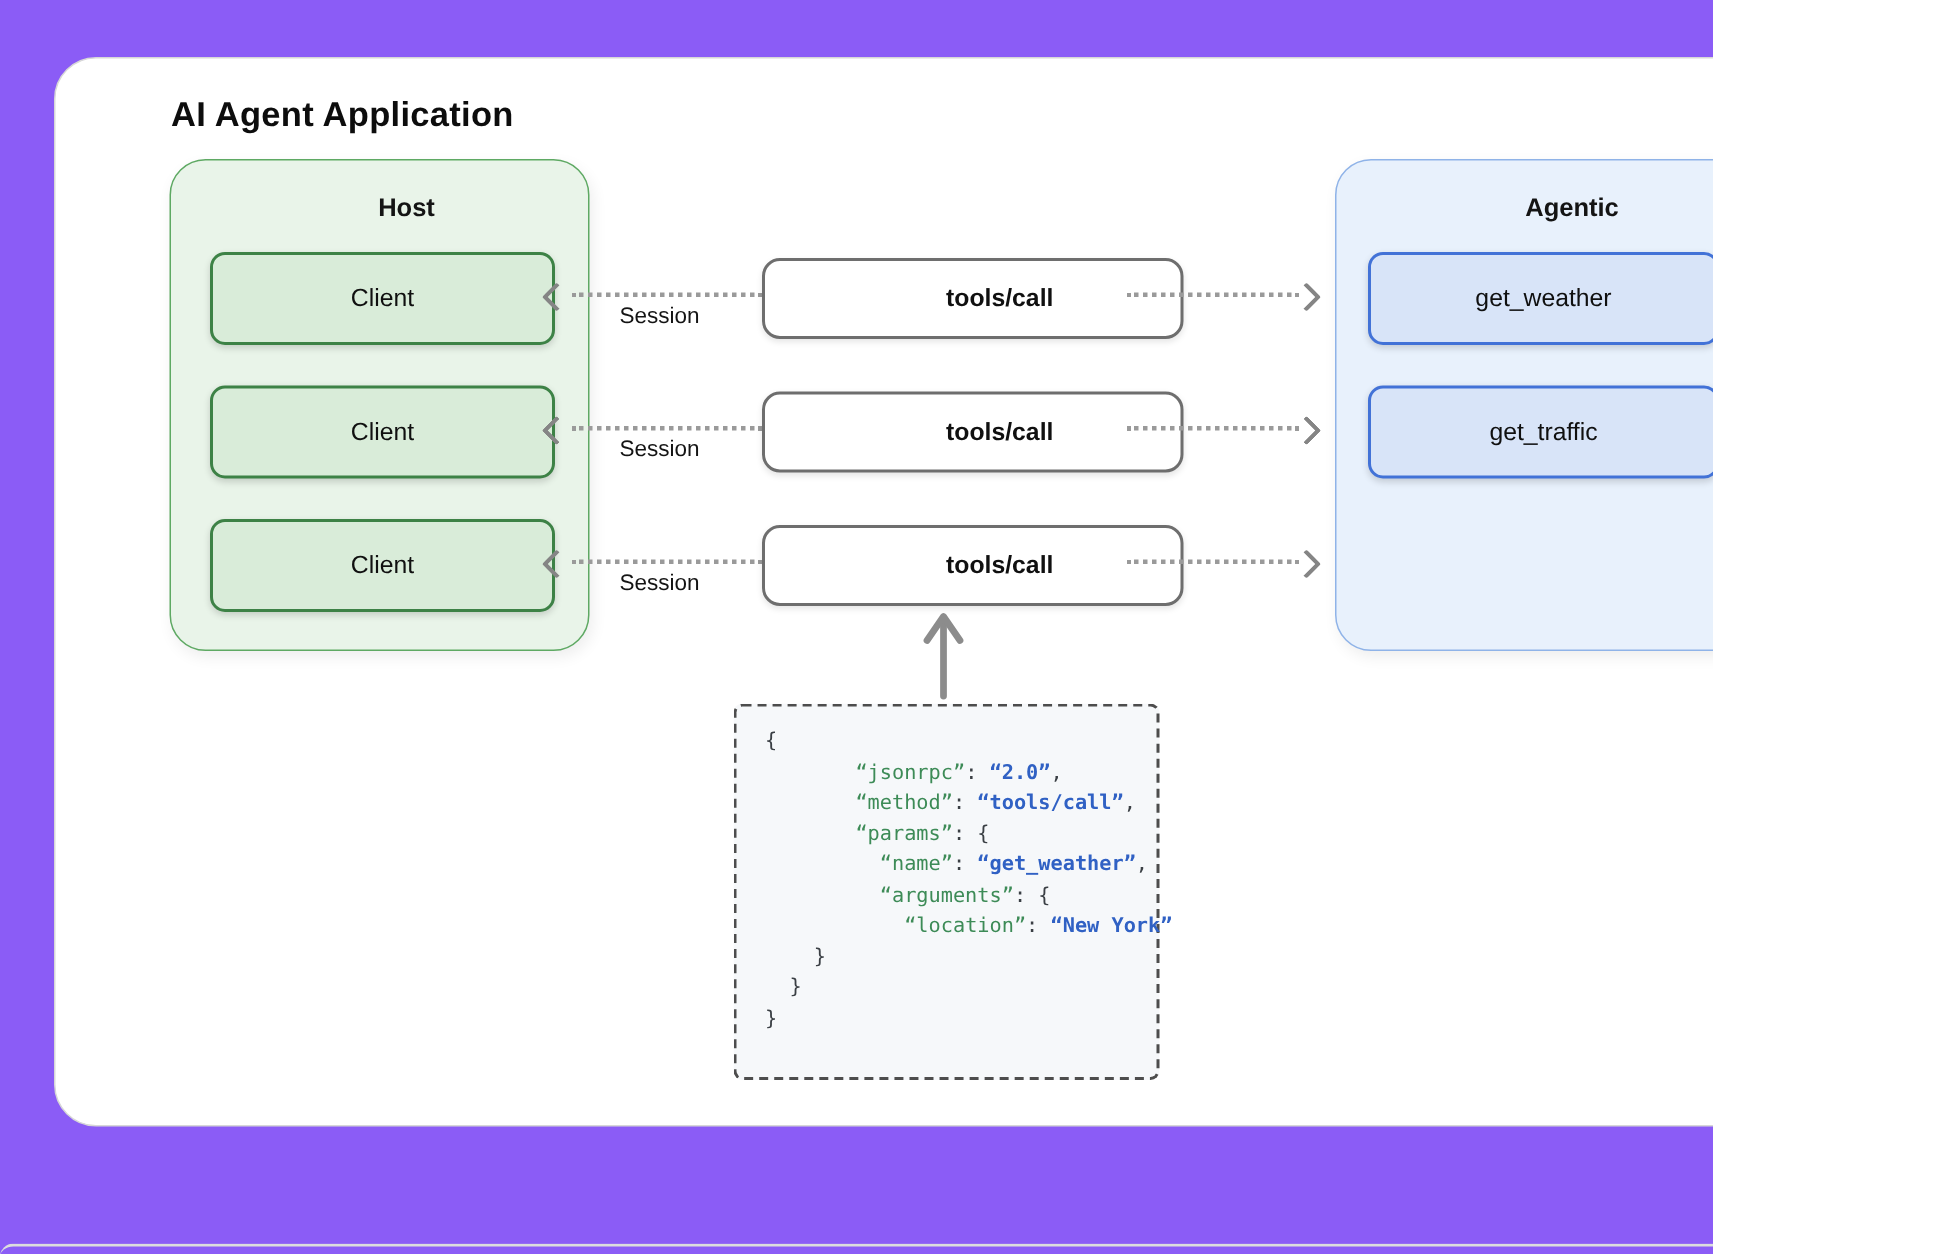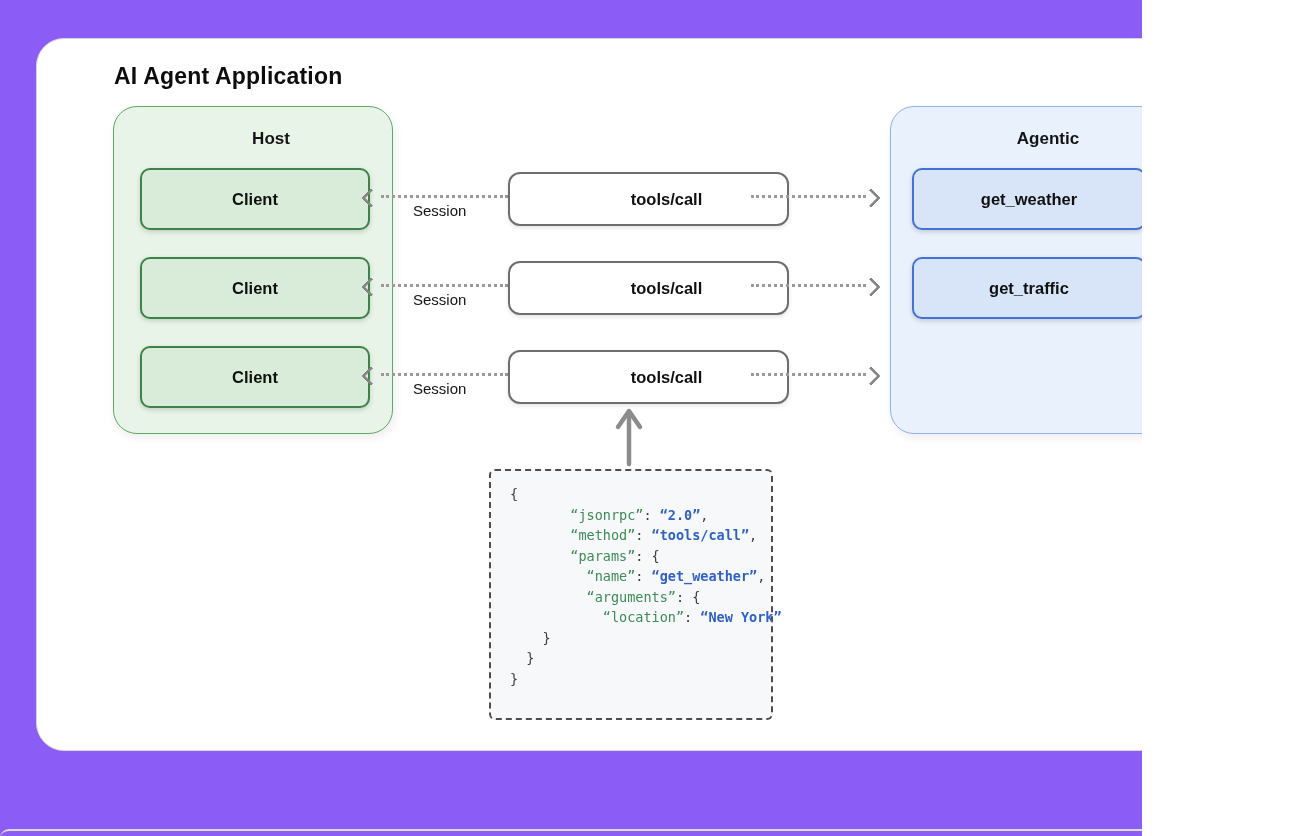--- a/index.html
+++ b/index.html
@@ -58,21 +58,21 @@
     color: #141414;
     padding-left: 36px;
   }
   
   .node {
     position: absolute;
     display: flex;
     align-items: center;
     justify-content: center;
     font-size: 16.5px;
-    font-weight: 700;
+    font-weight: 400;
     color: #101010;
     border-radius: 10px;
     box-shadow: 0 2px 5px rgba(0,0,0,0.16);
   }
   .client-node {
     left: 140px;
     width: 226px; height: 58px;
     background: var(--client-bg, #d9ecd9);
     border: 2px solid var(--client-border, #3d8246);
   }

